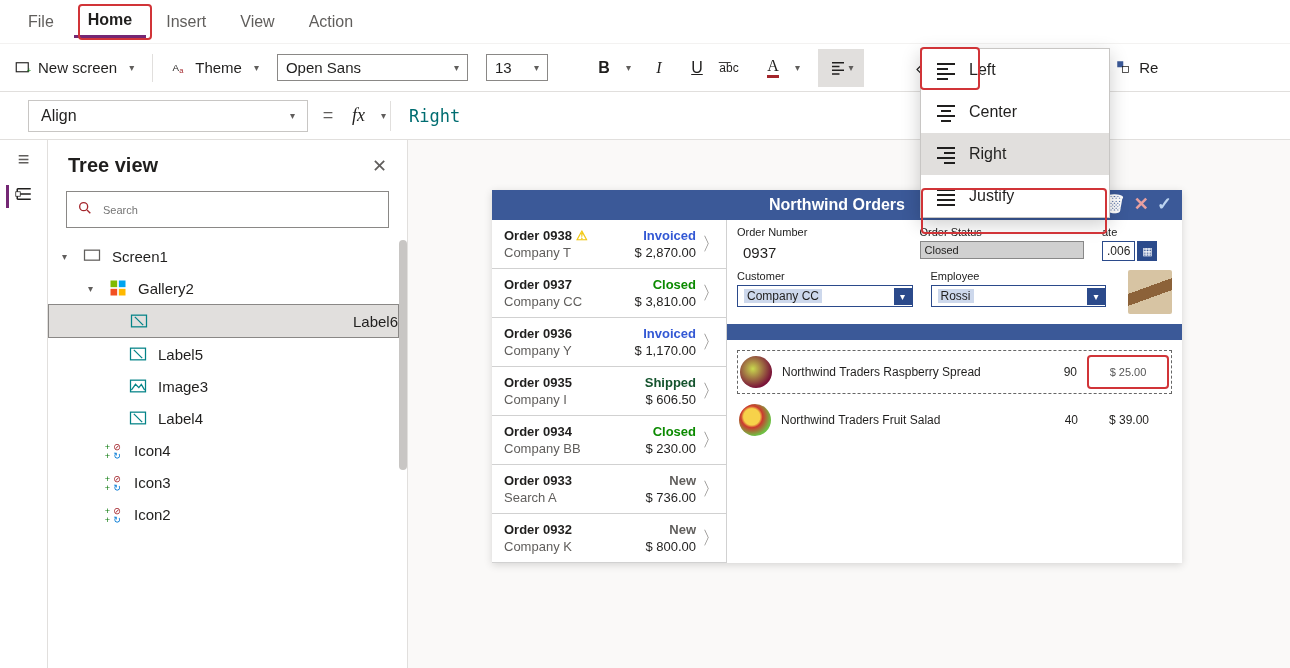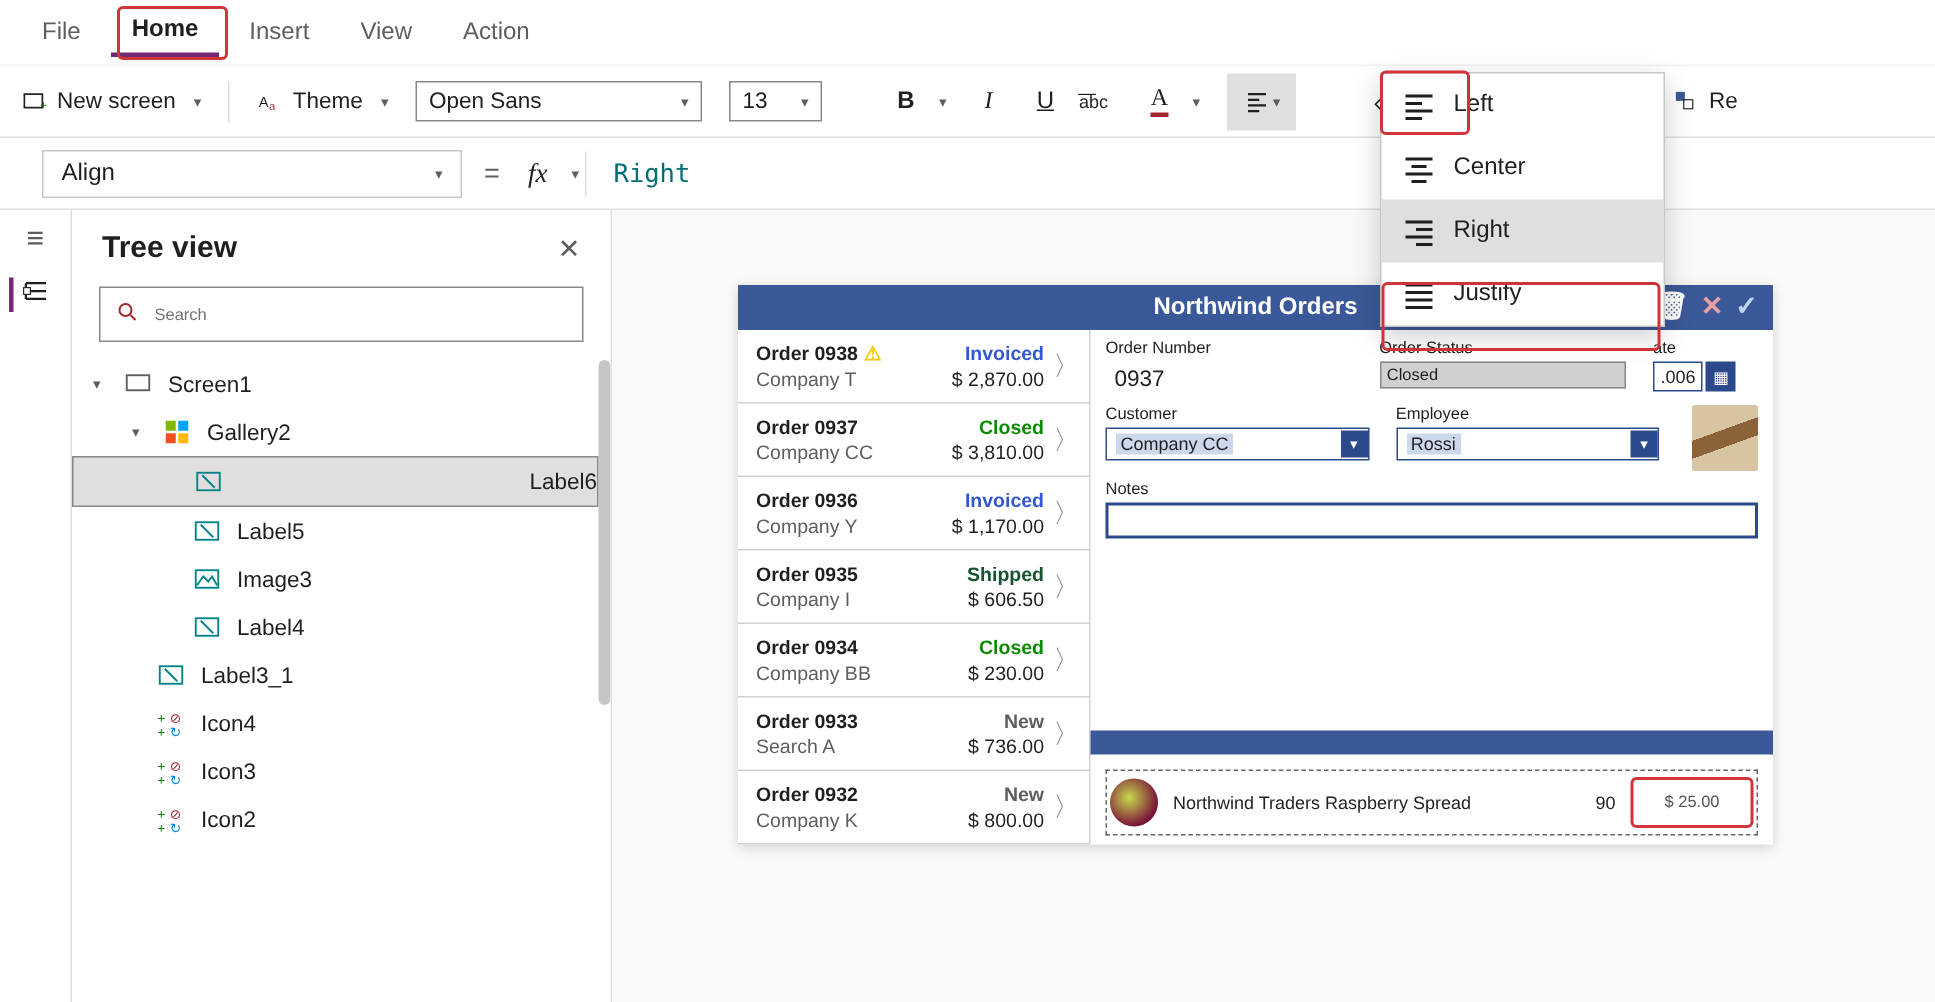--- a/index.html
+++ b/index.html
@@ -335,29 +335,20 @@
             <svg viewBox="0 0 24 24">
               <rect x="3" y="5" width="18" height="14" fill="none" stroke="#038387" stroke-width="1.5"></rect>
               <line x1="7" y1="7" x2="17" y2="17" stroke="#038387" stroke-width="1.5"></line>
             </svg>
           </span>
          <span>Label4</span>
        </div>
        <div class="nd" style="padding-left:56px">
          <span class="ic">
             <svg viewBox="0 0 24 24">
-              <rect x="3" y="5" width="18" height="14" fill="none" stroke="#038387" stroke-width="1.5"></rect>
-              <line x1="7" y1="7" x2="17" y2="17" stroke="#038387" stroke-width="1.5"></line>
-            </svg>
-          </span>
-         <span>Label3_1</span>
-       </div>
-       <div class="nd" style="padding-left:56px">
-         <span class="ic">
-            <svg viewBox="0 0 24 24">
               <text x="1" y="12" font-size="11" fill="#107c10">+</text>
               <text x="11" y="12" font-size="11" fill="#a4262c">⊘</text>
               <text x="1" y="23" font-size="11" fill="#107c10">+</text>
               <text x="11" y="23" font-size="11" fill="#0078d4">↻</text>
             </svg>
           </span>
          <span>Icon4</span>
        </div>
        <div class="nd" style="padding-left:56px">
          <span class="ic">
@@ -517,30 +508,32 @@
               </div>
             <div class="fld">
                 <label>Employee</label>
               <div class="inp">
                   <span style="background:#cdd8ec;padding:0 3px;">Rossi</span>
                   <span class="sel-dd">▾</span>
                 </div>
               </div>
             <div class="avatar"></div>
           </div>
-          <div class="fld">
-              <label>Notes</label>
-            <div class="notes-inp"></div>
-            </div>
           <div class="bluebar"></div>
           <div class="line" style="border:1px dashed #666;">
             <div class="thumb"></div>
             <div class="pname">Northwind Traders Raspberry Spread</div>
             <div style="width:30px;text-align:right;">90</div>
             <div class="handles">
                 <div class="price">$ 25.00</div>
               </div>
           </div>
+          <div class="line fsalad" style="border:none;">
+            <div class="thumb"></div>
+            <div class="pname">Northwind Traders Fruit Salad</div>
+            <div style="width:30px;text-align:right;">40</div>
+            <div style="width:82px;text-align:center;">$ 39.00</div>
+          </div>
         </div>
       </div>
     </div>
   </div>
 </div>
 
 </body></html>

